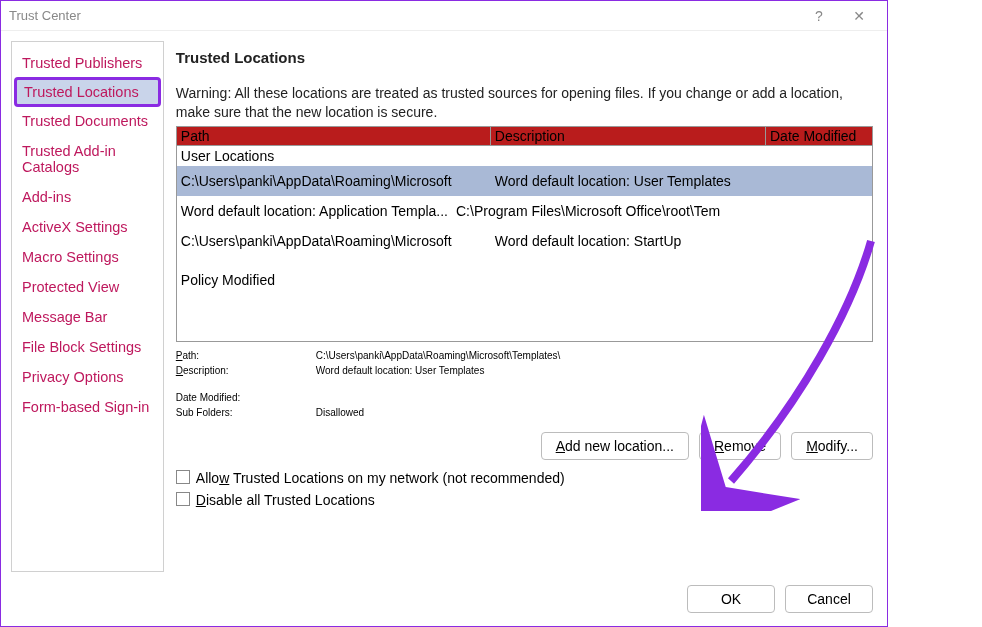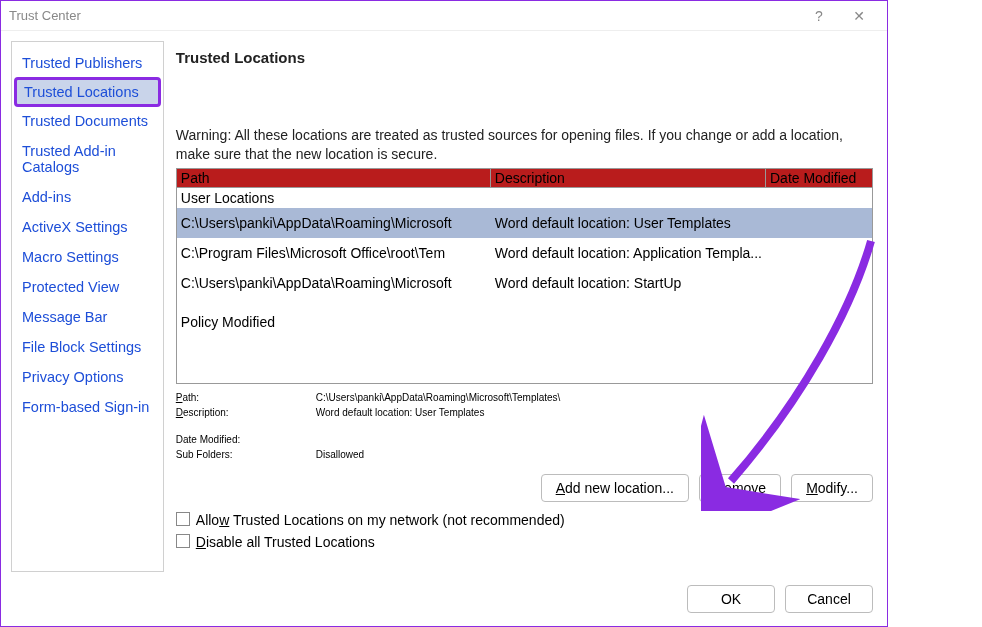--- a/index.html
+++ b/index.html
@@ -16,33 +16,33 @@
     border-bottom: 1px solid #eee;
   }
   .titlebar .spacer { flex: 1; }
   .titlebar .tbtn { width: 40px; text-align: center; color: #888; font-size: 14px; cursor: default; }
   .body { flex: 1; display: flex; padding: 10px 10px 0 10px; gap: 12px; overflow: hidden; }
   .sidebar {
     width: 208px; border: 1px solid #d0d0d0; padding: 6px 0;
     background: #fff;
   }
   .nav-item {
-    padding: 7px 10px; font-size: 14.5px; color: #1d4ed8; cursor: default;
+    padding: 7px 10px; font-size: 14.5px; color: #be185d; cursor: default;
   }
   .nav-item.selected {
     background: #c9d4ea;
     border: 3px solid #8a2be2;
     border-radius: 4px;
     margin: -1px 2px;
     padding: 4px 7px;
     font-weight: 400;
   }
   .main { flex: 1; display: flex; flex-direction: column; padding-right: 4px; }
   .main h2 { font-size: 15px; font-weight: 600; margin: 8px 0 18px 0; color: #222; }
-  .warning { font-size: 14px; color: #222; line-height: 1.35; margin-bottom: 4px; margin-top: 42px; }
+  .warning { font-size: 14px; color: #222; line-height: 1.35; margin-bottom: 4px; }
   .grid {
     border: 1px solid #999; height: 216px; width: 100%;
     display: flex; flex-direction: column; font-size: 14px;
     overflow: hidden;
   }
   .grid-head { display: flex; border-bottom: 1px solid #999; }
   .grid-head .col {
     padding: 1px 4px; border-right: 1px solid #999; background: #b91c1c;
   }
   .col-path { width: 314px; }
@@ -122,22 +122,22 @@
           <div class="col col-date">Date Modified</div>
         </div>
         <div class="grid-body">
           <div class="group-hdr">User Locations</div>
           <div class="row sel">
             <div class="c c1">C:\Users\panki\AppData\Roaming\Microsoft</div>
             <div class="c c2">Word default location: User Templates</div>
             <div class="c c3"></div>
           </div>
           <div class="row">
+            <div class="c c2">Word default location: Application Templa...</div>
             <div class="c c1">C:\Program Files\Microsoft Office\root\Tem</div>
-            <div class="c c2">Word default location: Application Templa...</div>
             <div class="c c3"></div>
           </div>
           <div class="row">
             <div class="c c1">C:\Users\panki\AppData\Roaming\Microsoft</div>
             <div class="c c2">Word default location: StartUp</div>
             <div class="c c3"></div>
           </div>
           <div class="group-hdr" style="margin-top:14px">Policy Modified</div>
         </div>
       </div>

